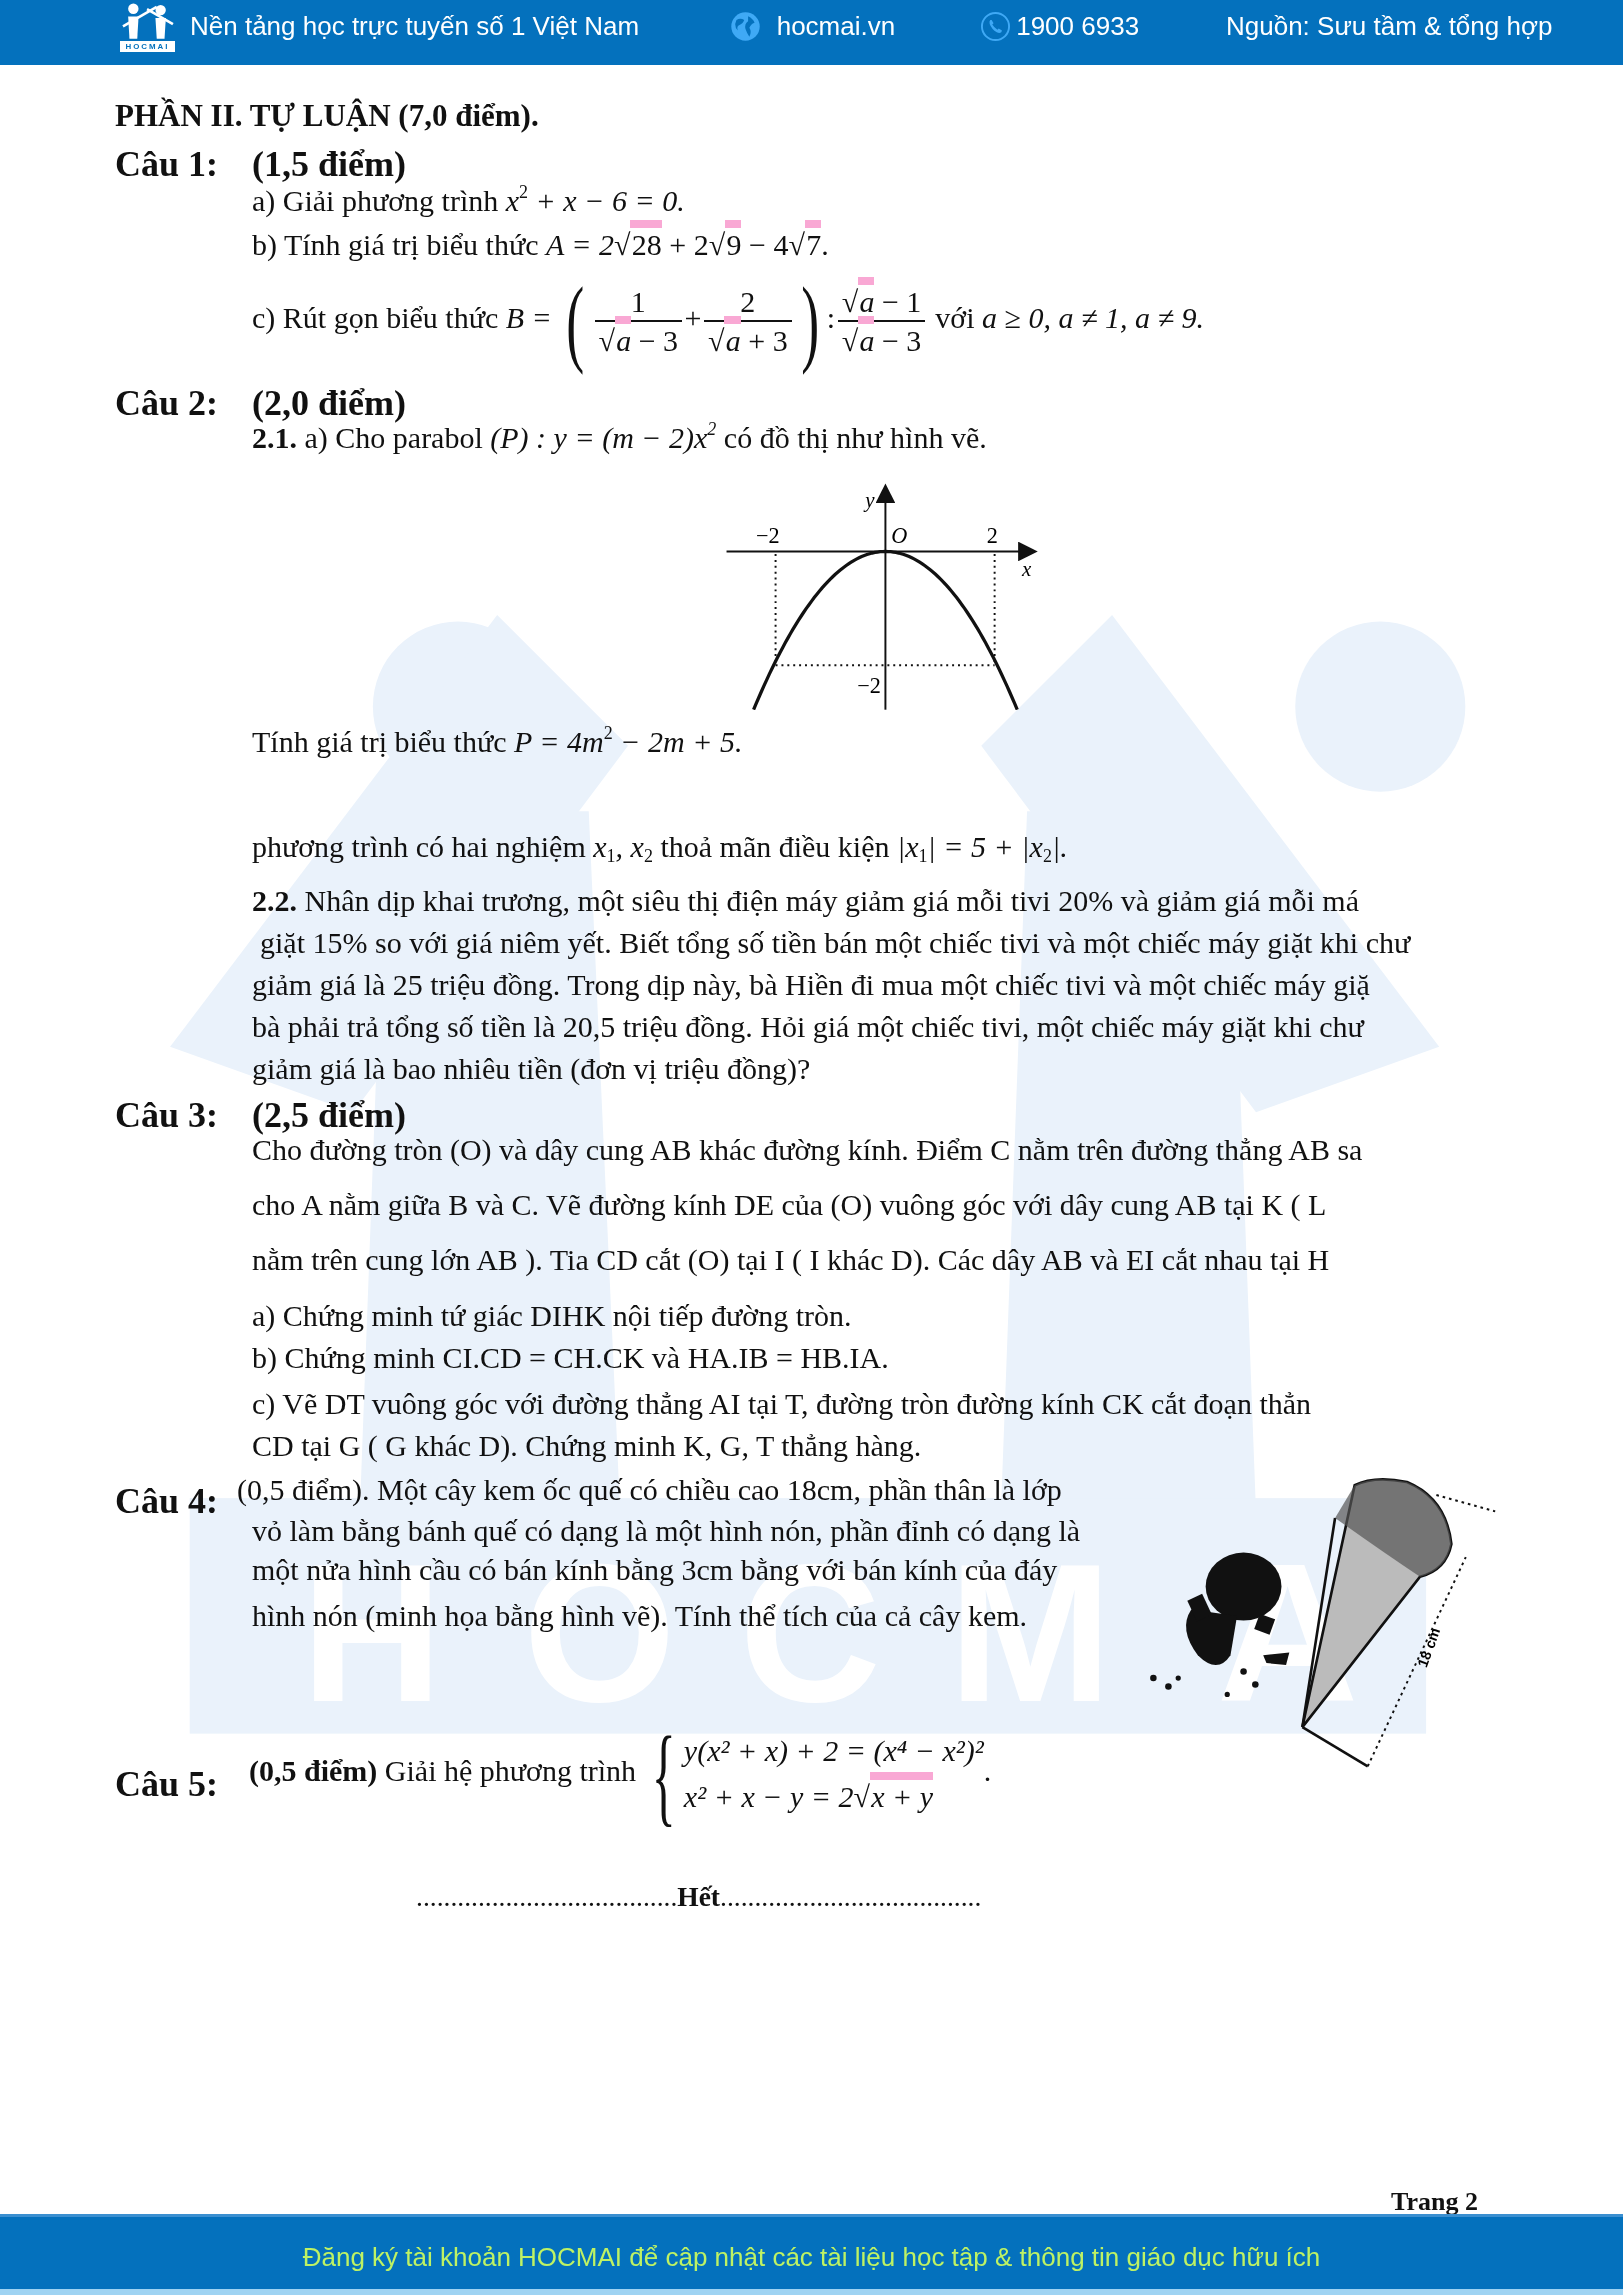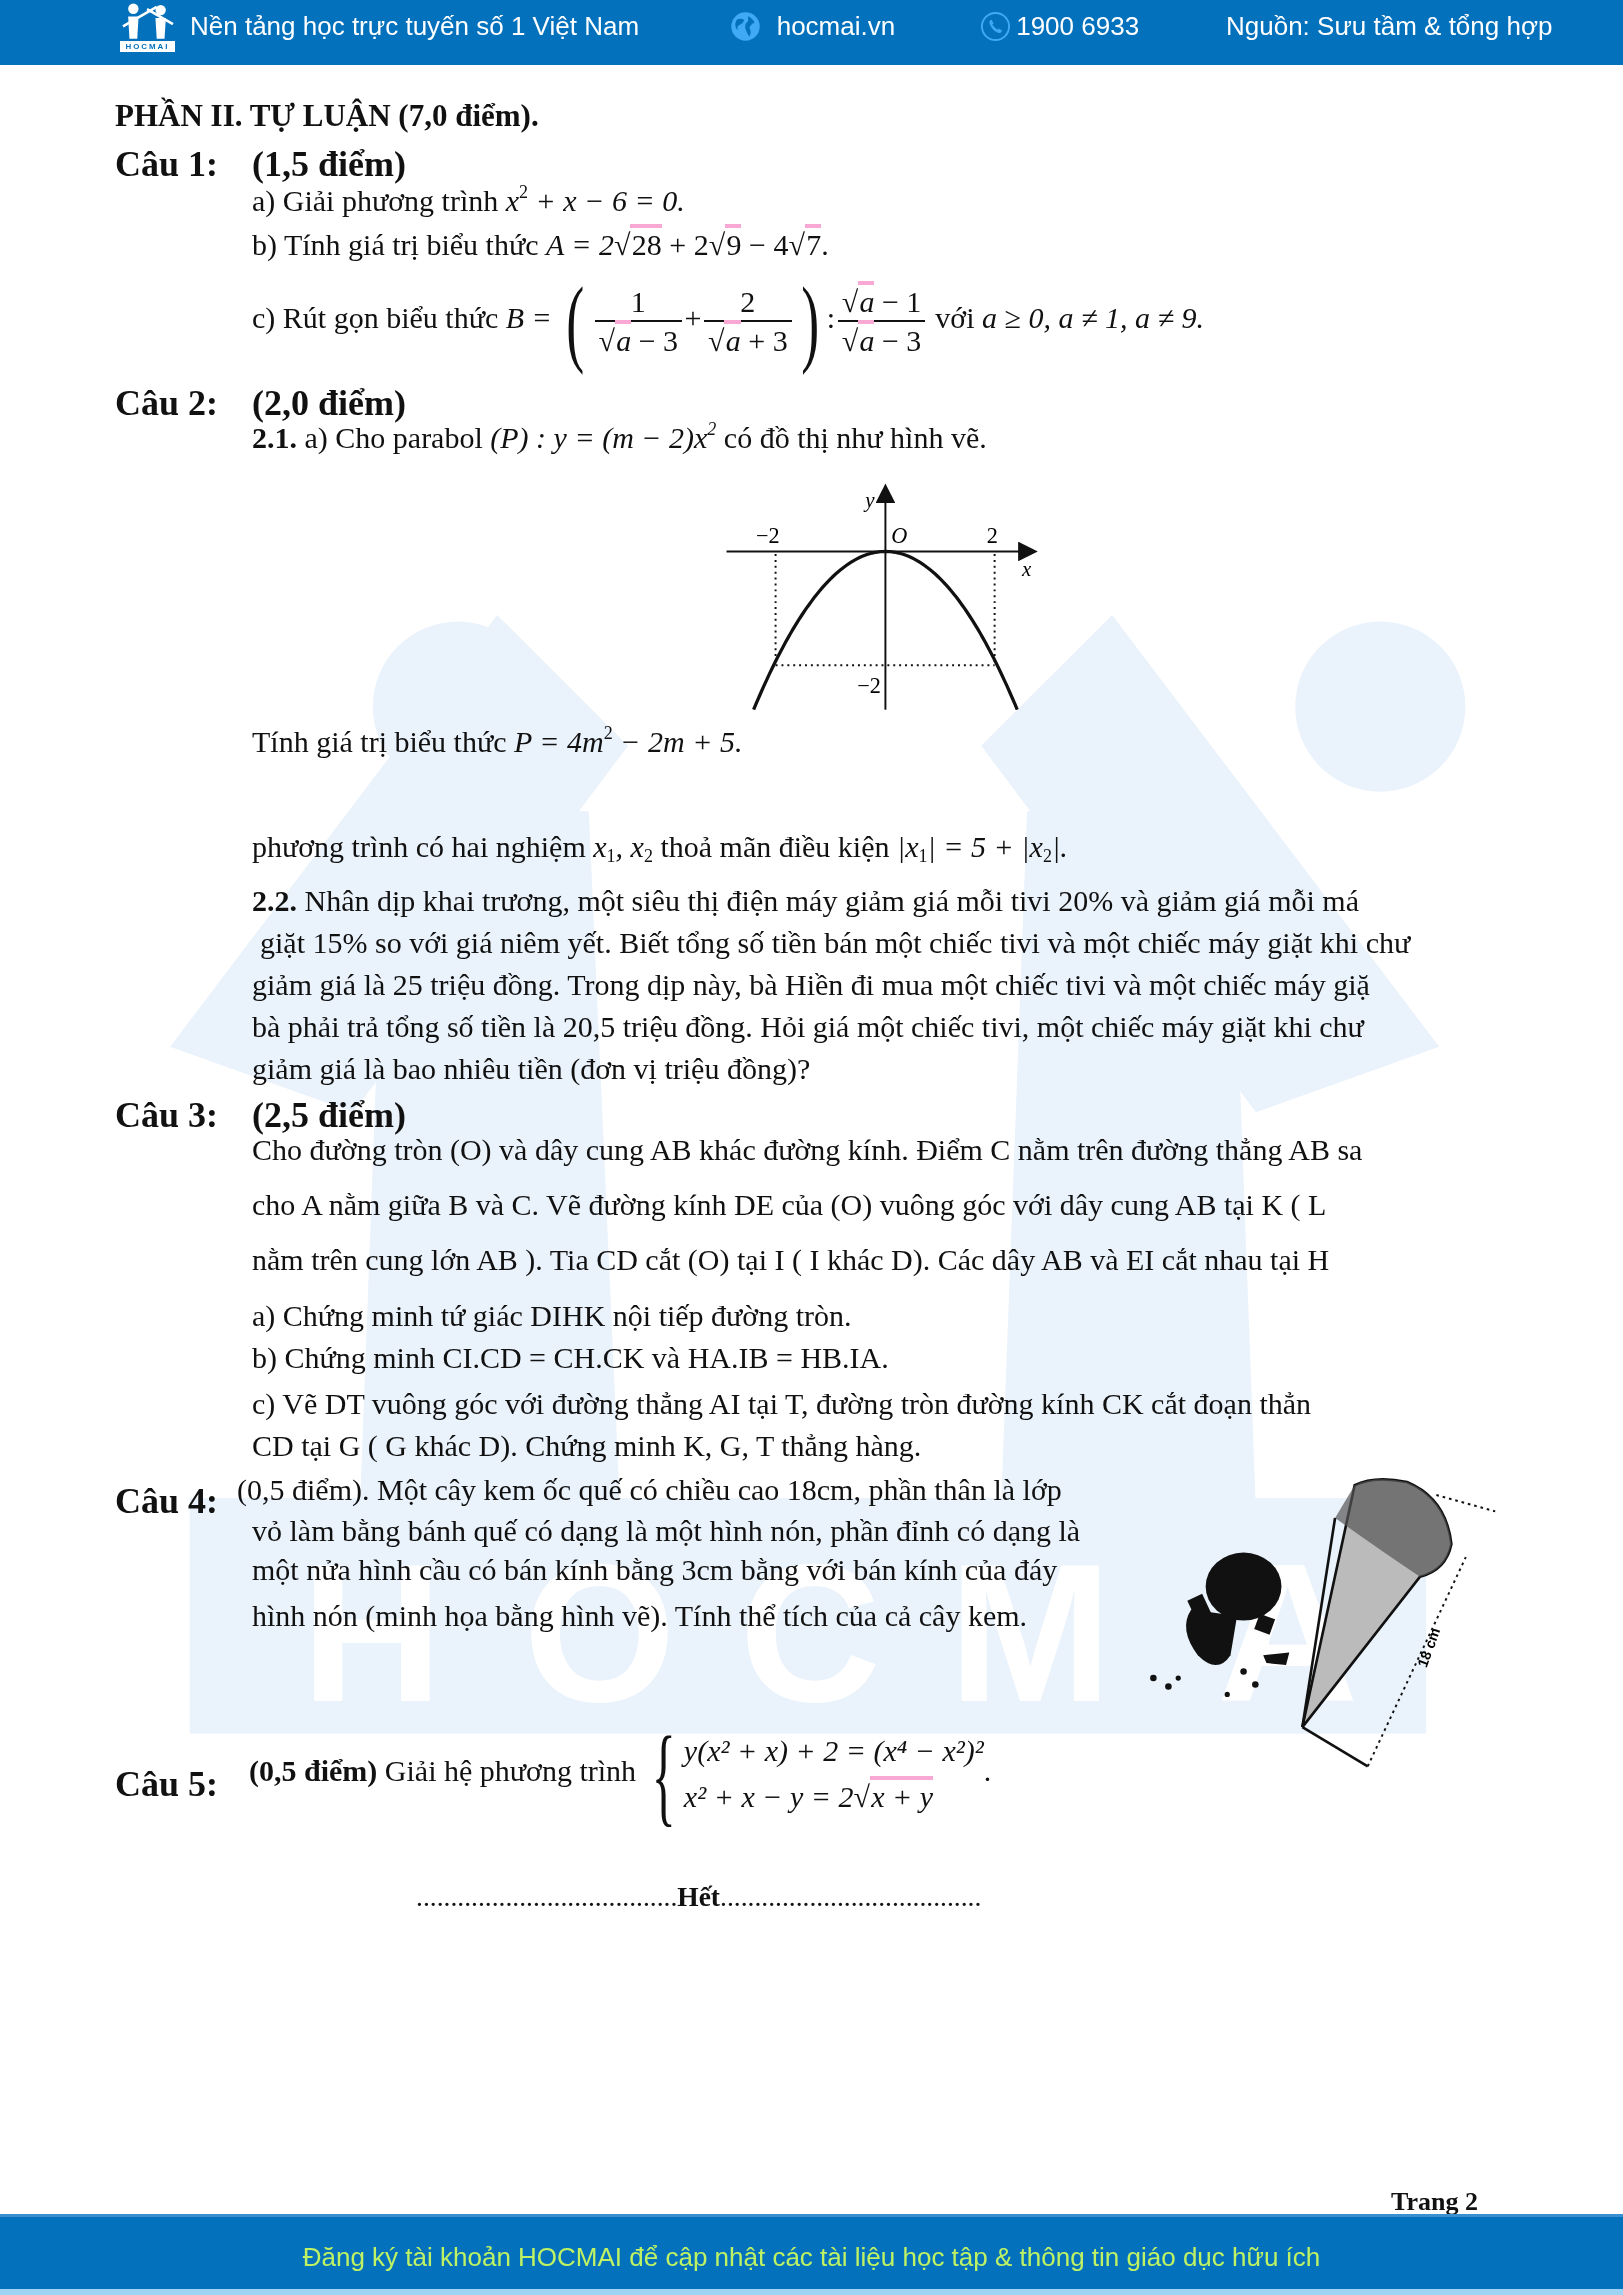--- a/index.html
+++ b/index.html
@@ -29,21 +29,21 @@
   .ln { position:absolute; white-space:nowrap; font-size:30px; line-height:37px; }
   .b { font-weight:bold; }
   .m { font-style:italic; }
   .lbl { position:absolute; white-space:nowrap; font-size:36px; line-height:37px; font-weight:bold;margin-top:12px; }
   sup { font-size:60%; vertical-align:0.7em; line-height:0; }
   sub { font-size:60%; vertical-align:-0.3em; line-height:0; }
 
   .frac { display:inline-block; vertical-align:middle; text-align:center; margin:0 2.6px; }
   .frac .num { display:block; border-bottom:2px solid #111; padding:0 3.9px; line-height:37px; }
   .frac .den { display:block; padding:0 3.9px; line-height:37px; }
-  .sqrt { border-top:4px solid #f9a8d4; padding-left:1.3px; }
+  .sqrt { border-top:8px solid #f9a8d4; padding-left:1.3px; }
   .bigparen { font-size:98px; line-height:65px; vertical-align:middle; font-weight:lighter; transform:scaleX(0.55); display:inline-block; }
 
   .sysbrace { font-size:111px; line-height:79px; vertical-align:middle; display:inline-block; transform:scaleX(0.45); margin:0 -6.5px; }
   .sys { display:inline-block; vertical-align:middle; }
   .sys div { line-height:46px; }
 
   
   .footline { position:absolute; left:0; top:2214px; width:1623px; height:2.6px; background:#3a8fd0; }
   .footer {
     position:absolute; left:0; top:2217px; width:1623px; height:80px; background:#0471bd; color:#bef264;

